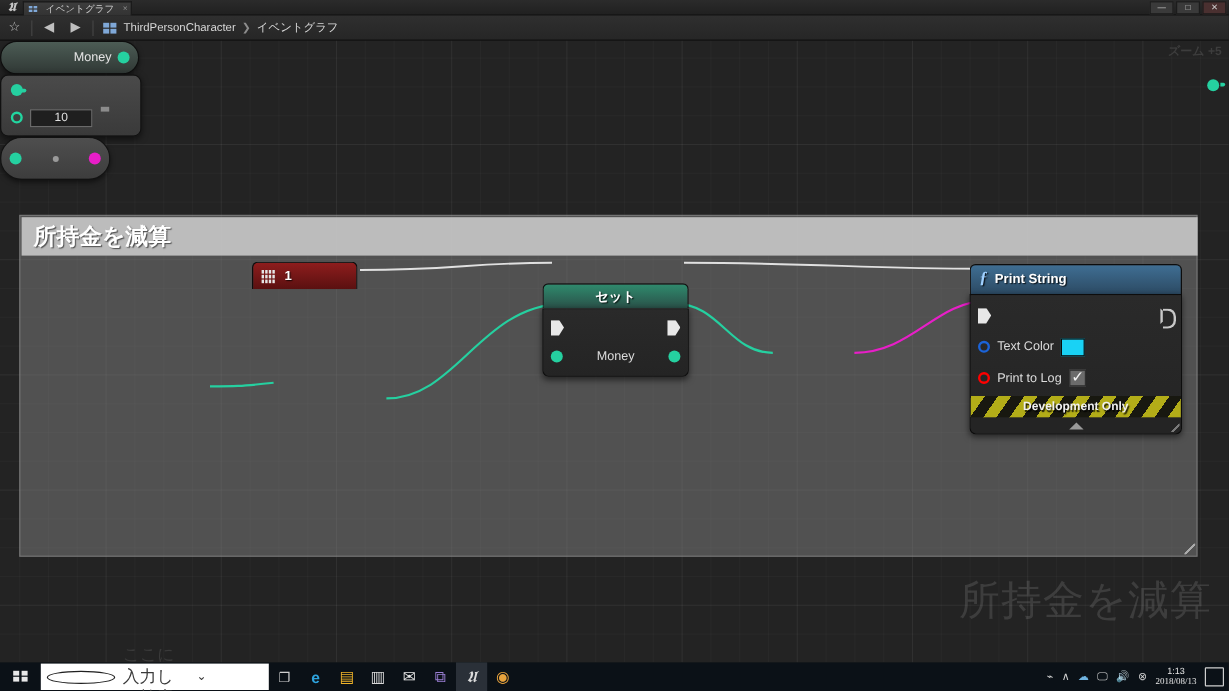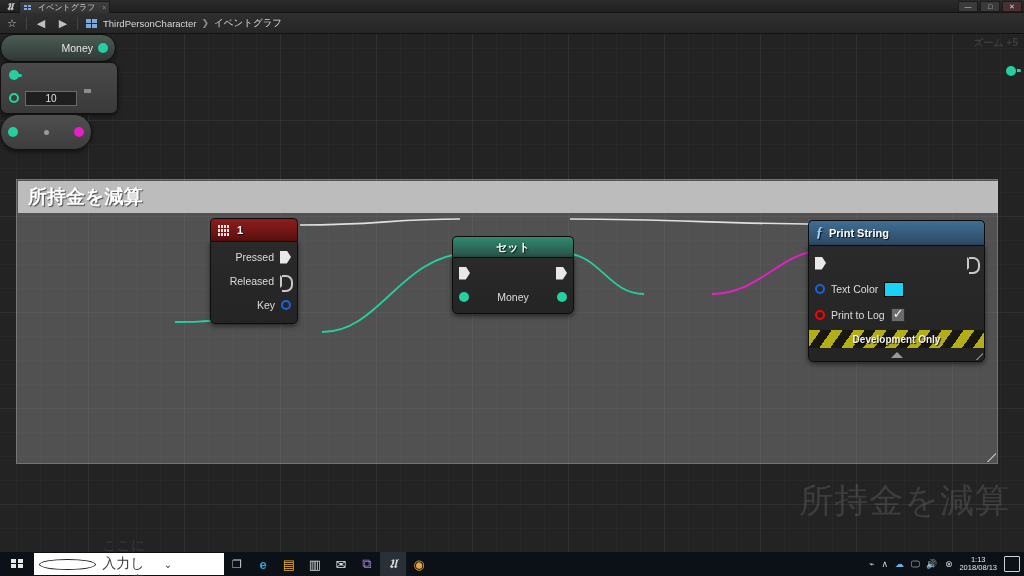--- a/index.html
+++ b/index.html
@@ -370,34 +370,20 @@
             <i></i>
             <i></i>
             <i></i>
             <i></i>
             <i></i>
             <i></i>
             <i></i>
             <i></i>
         </span>
         <span>1</span>
-      </div>
-      <div class="node-body">
-        <div class="row">
-          <span>Pressed</span>
-          <span class="pin-exec filled"></span>
-        </div>
-        <div class="row">
-          <span>Released</span>
-          <span class="pin-exec hollow"></span>
-        </div>
-        <div class="row">
-          <span>Key</span>
-          <span class="pin-ring blue"></span>
-        </div>
       </div>
     </div>
 
     <div id="node-money-get">
       <span>Money</span>
       <span class="pin-dot" style="background:#25d0a0;"></span>
     </div>
 
     <div id="node-subtract">
       <div class="row" style="height:24px;padding:0 8px;">
@@ -509,19 +495,19 @@
 
     <div class="tray">
       <span>⌁</span>
       <span>∧</span>
       <span style="color:#6fb3e0;">☁</span>
       <span>🖵</span>
       <span>🔊</span>
       <span>⊗</span>
       <span class="clock">
         <span style="display:block;">1:13</span>
-        <span style="display:block;">2018/08/13</span>
+        <span style="display:block;font-family:Liberation Serif, serif;">2018/08/13</span>
       </span>
       <span class="notif"></span>
     </div>
   </div>
 
 </div>
 
 </body></html>

